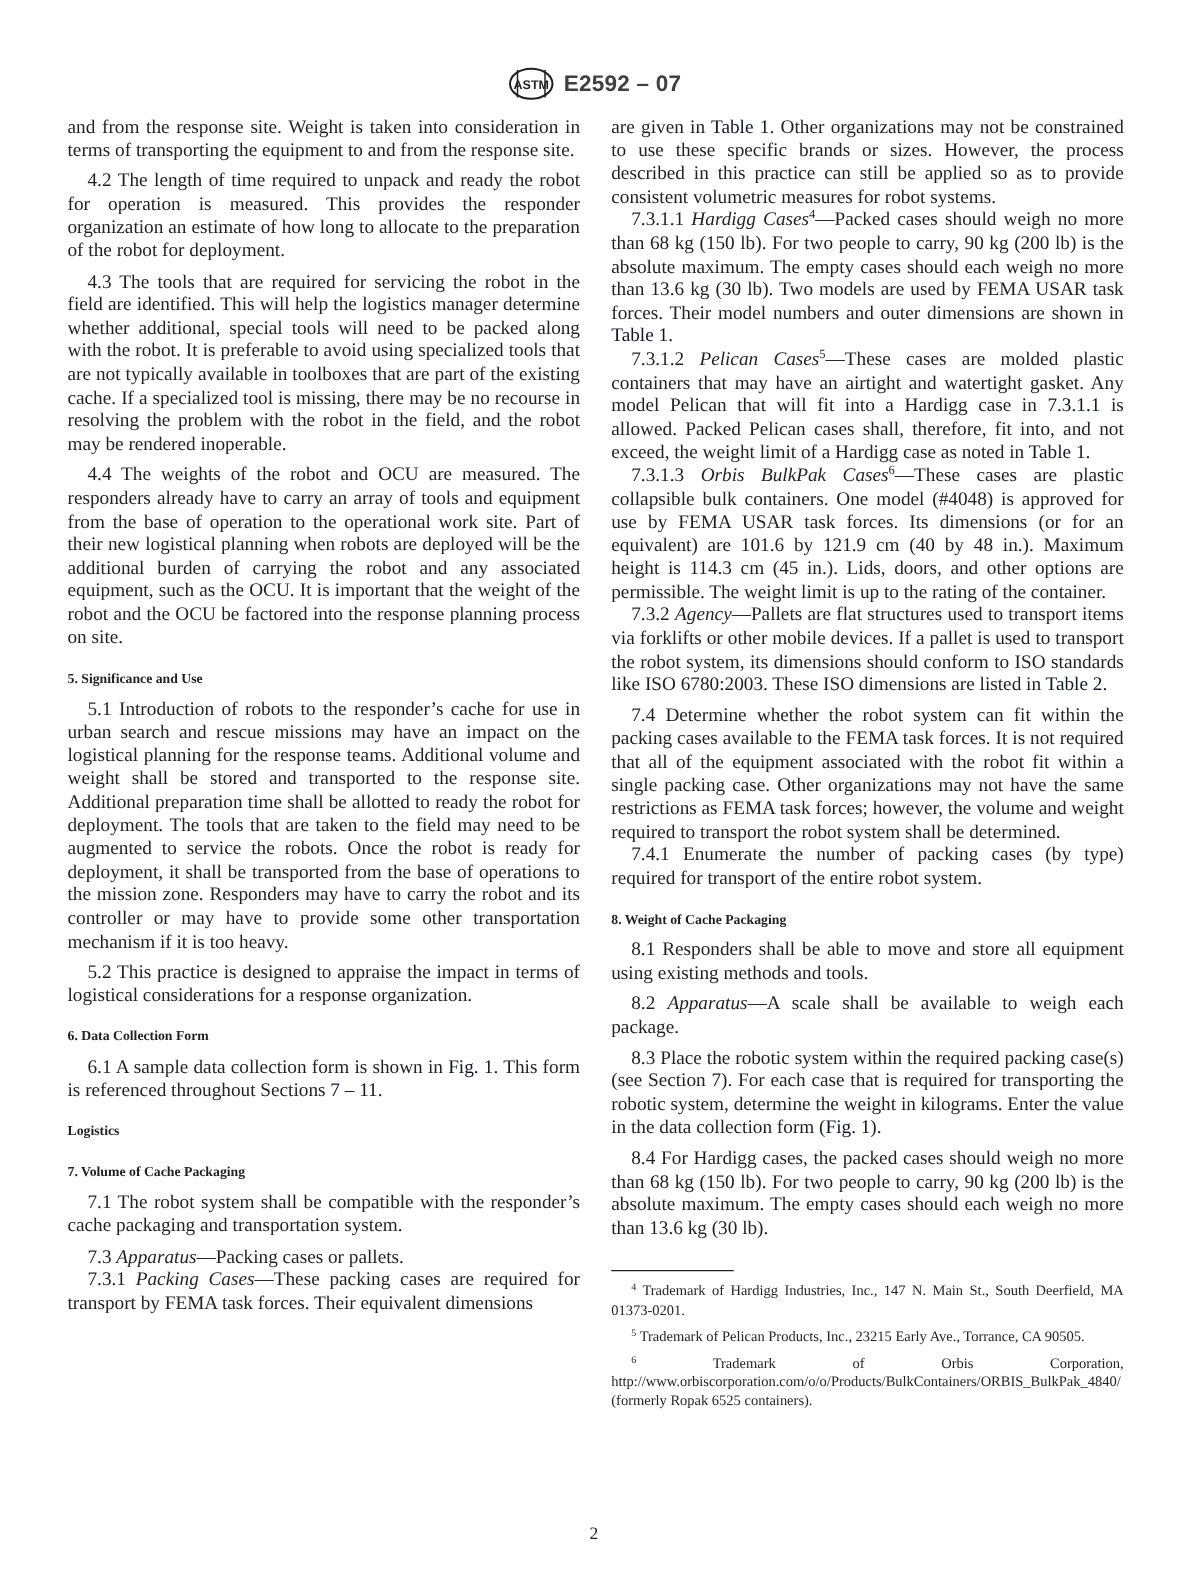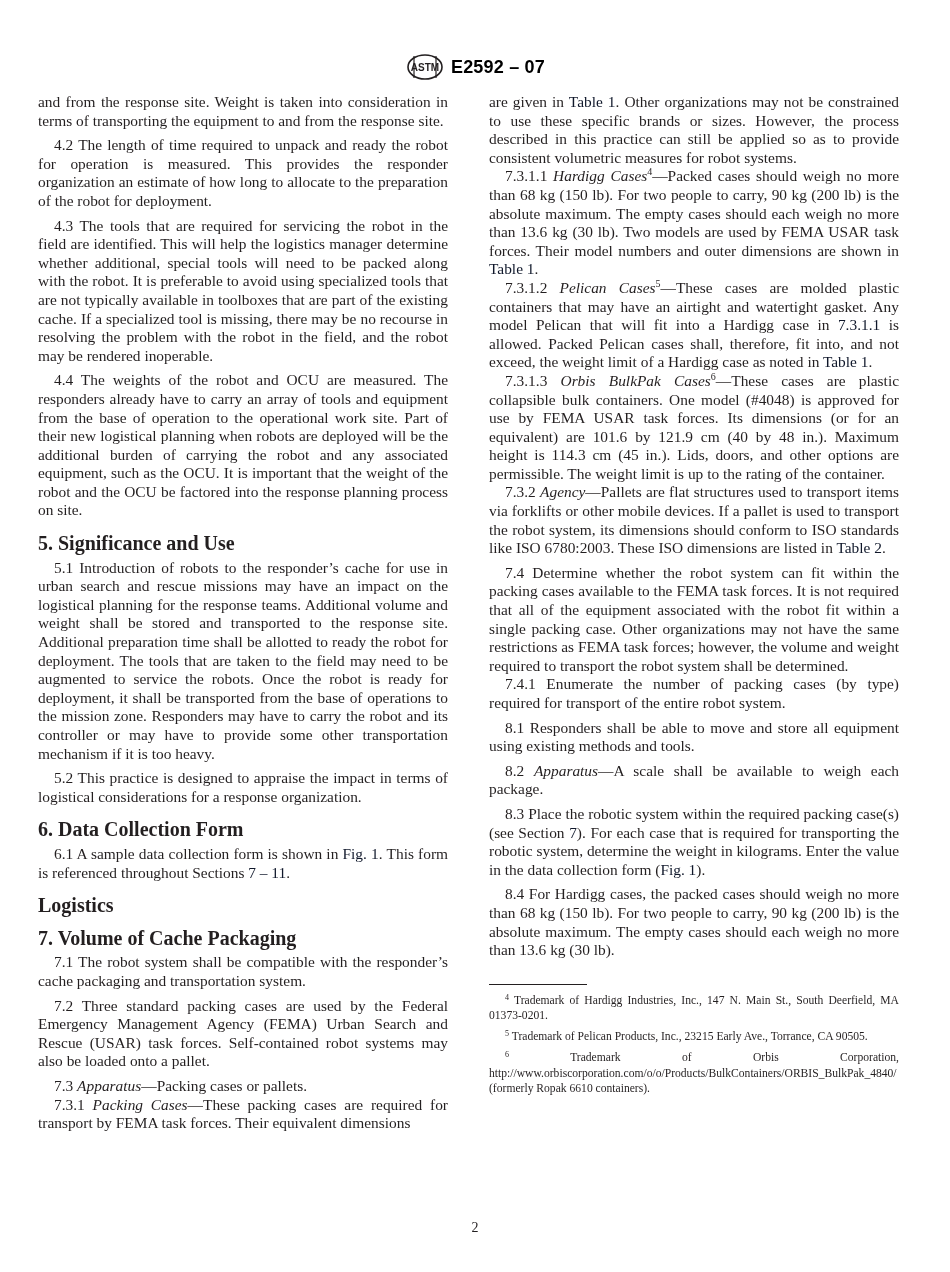--- a/index.html
+++ b/index.html
@@ -8,33 +8,33 @@
     font-family: "Liberation Serif", "DejaVu Serif", serif;
     color: #231f20;
   }
   .header {
     position: absolute; top: 52px; left: 0; width: 950px;
     display: flex; justify-content: center; align-items: center; gap: 6px;
   }
   .logo { width: 40px; height: 30px; }
   .doc-id {
     font-family: "Liberation Sans", "DejaVu Sans", sans-serif;
-    font-weight: bold; font-size: 18px; color: #000000; letter-spacing: 0.2px;
+    font-weight: bold; font-size: 18px; color: #404040; letter-spacing: 0.2px;
   }
   .col {
     position: absolute; top: 93px; width: 410px;
     font-size: 15.4px; line-height: 18.6px; text-align: justify;
   }
-  .col.left { left: 38px; }
+  .col.left { left: 54px; }
   .col.right { left: 489px; }
   .col p { margin: 0 0 6px 0; text-indent: 16px; hyphens: auto; }
   .col p.noindent { text-indent: 0; }
   .col p.tight { margin-bottom: 0; }
   .col h3 {
-    font-size: 20px; font-weight: bold; margin: 14px 0 6px 0; text-indent: 0;
+    font-size: 11px; font-weight: bold; margin: 14px 0 6px 0; text-indent: 0;
   }
   .col h3.center { }
   .link { color: #0f172a; cursor: pointer; }
   i { font-style: italic; }
   sup { font-size: 10px; line-height: 0; vertical-align: 6px; }
   .fn-rule {
     border: none; border-top: 1px solid #231f20; width: 98px; margin: 24px 0 8px 0;
   }
   .footnote {
     font-size: 11.6px; line-height: 15.2px; text-align: justify; margin: 0; text-indent: 14px;
@@ -68,38 +68,38 @@
   <p>5.1 Introduction of robots to the responder’s cache for use in urban search and rescue missions may have an impact on the logistical planning for the response teams. Additional volume and weight shall be stored and transported to the response site. Additional preparation time shall be allotted to ready the robot for deployment. The tools that are taken to the field may need to be augmented to service the robots. Once the robot is ready for deployment, it shall be transported from the base of operations to the mission zone. Responders may have to carry the robot and its controller or may have to provide some other transportation mechanism if it is too heavy.</p>
   <p>5.2 This practice is designed to appraise the impact in terms of logistical considerations for a response organization.</p>
 
   <h3>6. Data Collection Form</h3>
   <p><span>6.1 A sample data collection form is shown in </span><span class="link">Fig. 1</span><span>. This form is referenced throughout Sections </span><span class="link">7 – 11</span><span>.</span></p>
 
   <h3 class="center">Logistics</h3>
 
   <h3>7. Volume of Cache Packaging</h3>
   <p>7.1 The robot system shall be compatible with the responder’s cache packaging and transportation system.</p>
-  <p>7.2 Three standard packing cases are used by the Federal Emergency Management Agency (FEMA) Urban Search and Rescue (USAR) task forces. Self-contained robot systems may also be loaded onto a pallet.</p>
   <p class="tight"><span>7.3 </span><i>Apparatus</i><span>—Packing cases or pallets.</span></p>
   <p class="tight"><span>7.3.1 </span><i>Packing Cases</i><span>—These packing cases are required for transport by FEMA task forces. Their equivalent dimensions</span></p>
 </div>
 
 <div class="col right">
   <p class="noindent tight"><span>are given in </span><span class="link">Table 1</span><span>. Other organizations may not be constrained to use these specific brands or sizes. However, the process described in this practice can still be applied so as to provide consistent volumetric measures for robot systems.</span></p>
   <p class="tight"><span>7.3.1.1 </span><i>Hardigg Cases</i><sup>4</sup><span>—Packed cases should weigh no more than 68 kg (150 lb). For two people to carry, 90 kg (200 lb) is the absolute maximum. The empty cases should each weigh no more than 13.6 kg (30 lb). Two models are used by FEMA USAR task forces. Their model numbers and outer dimensions are shown in </span><span class="link">Table 1</span><span>.</span></p>
   <p class="tight"><span>7.3.1.2 </span><i>Pelican Cases</i><sup>5</sup><span>—These cases are molded plastic containers that may have an airtight and watertight gasket. Any model Pelican that will fit into a Hardigg case in </span><span class="link">7.3.1.1</span><span> is allowed. Packed Pelican cases shall, therefore, fit into, and not exceed, the weight limit of a Hardigg case as noted in </span><span class="link">Table 1</span><span>.</span></p>
   <p class="tight"><span>7.3.1.3 </span><i>Orbis BulkPak Cases</i><sup>6</sup><span>—These cases are plastic collapsible bulk containers. One model (#4048) is approved for use by FEMA USAR task forces. Its dimensions (or for an equivalent) are 101.6 by 121.9 cm (40 by 48 in.). Maximum height is 114.3 cm (45 in.). Lids, doors, and other options are permissible. The weight limit is up to the rating of the container.</span></p>
   <p><span>7.3.2 </span><i>Agency</i><span>—Pallets are flat structures used to transport items via forklifts or other mobile devices. If a pallet is used to transport the robot system, its dimensions should conform to ISO standards like ISO 6780:2003. These ISO dimensions are listed in </span><span class="link">Table 2</span><span>.</span></p>
   <p class="tight">7.4 Determine whether the robot system can fit within the packing cases available to the FEMA task forces. It is not required that all of the equipment associated with the robot fit within a single packing case. Other organizations may not have the same restrictions as FEMA task forces; however, the volume and weight required to transport the robot system shall be determined.</p>
   <p>7.4.1 Enumerate the number of packing cases (by type) required for transport of the entire robot system.</p>
 
+  <h3>8. Weight of Cache Packaging</h3>
   <p>8.1 Responders shall be able to move and store all equipment using existing methods and tools.</p>
   <p><span>8.2 </span><i>Apparatus</i><span>—A scale shall be available to weigh each package.</span></p>
   <p><span>8.3 Place the robotic system within the required packing case(s) (see Section </span><span class="link">7</span><span>). For each case that is required for transporting the robotic system, determine the weight in kilograms. Enter the value in the data collection form (</span><span class="link">Fig. 1</span><span>).</span></p>
   <p>8.4 For Hardigg cases, the packed cases should weigh no more than 68 kg (150 lb). For two people to carry, 90 kg (200 lb) is the absolute maximum. The empty cases should each weigh no more than 13.6 kg (30 lb).</p>
 
   <hr class="fn-rule">
   <p class="footnote"><sup>4</sup> <span>Trademark of Hardigg Industries, Inc., 147 N. Main St., South Deerfield, MA 01373-0201.</span></p>
   <p class="footnote"><sup>5</sup> <span>Trademark of Pelican Products, Inc., 23215 Early Ave., Torrance, CA 90505.</span></p>
-  <p class="footnote"><sup>6</sup> <span>Trademark of Orbis Corporation, http://www.orbiscorporation.com/o/o/Products/BulkContainers/ORBIS_BulkPak_4840/ (formerly Ropak 6610 containers).</span></p>
+  <p class="footnote"><sup>6</sup> <span>Trademark of Orbis Corporation, http://www.orbiscorporation.com/o/o/Products/BulkContainers/ORBIS_BulkPak_4840/ (formerly Ropak 6525 containers).</span></p>
 </div>
 
 <div class="page-num">2</div>
 
 </body></html>

